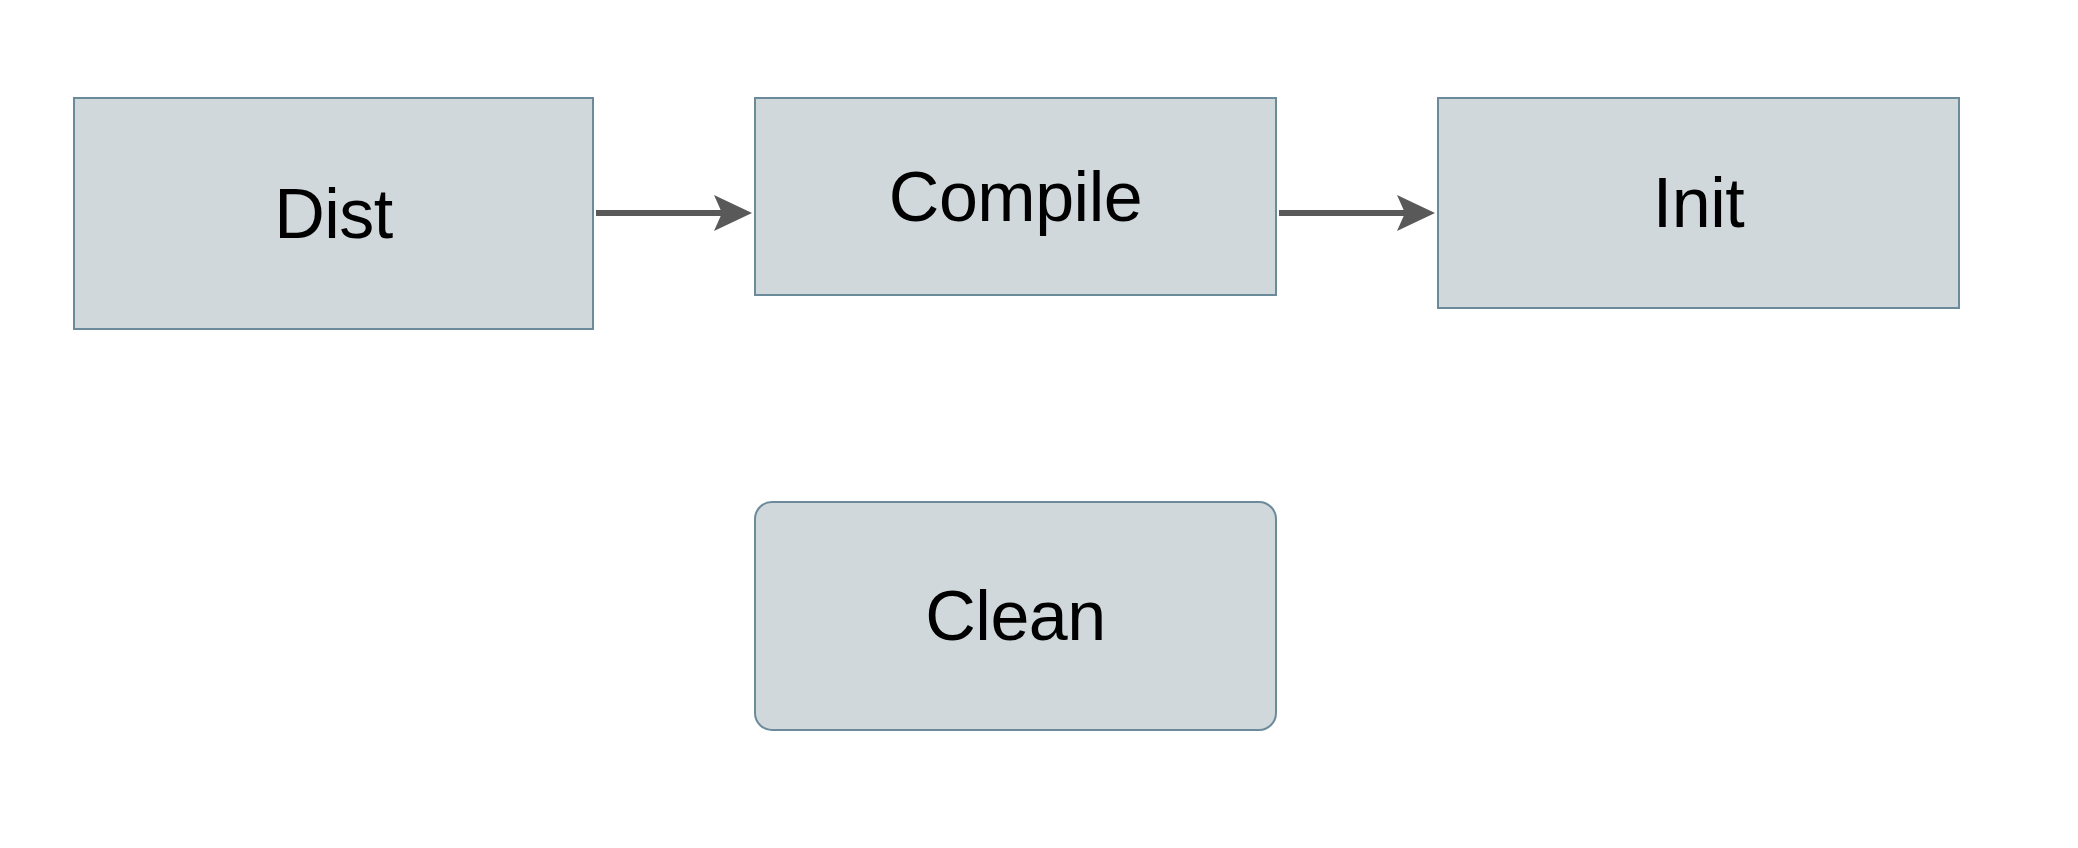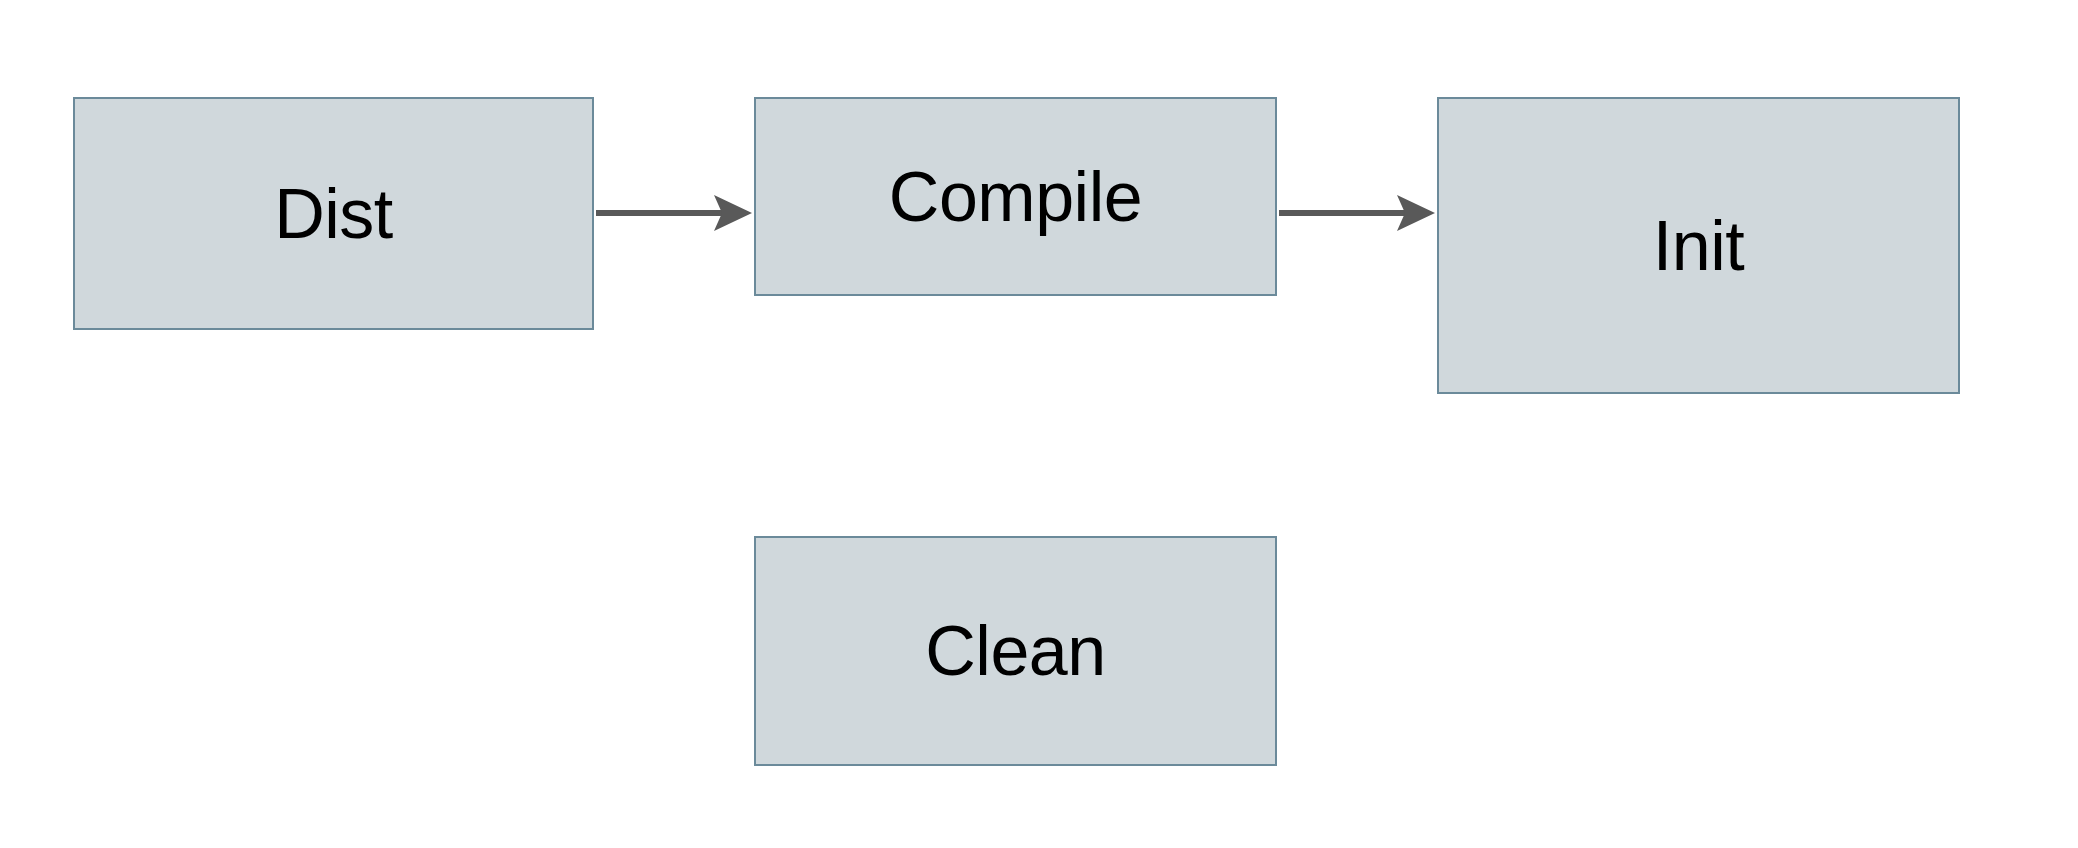--- a/index.html
+++ b/index.html
@@ -32,22 +32,22 @@
     font-size: 70px;
     line-height: 1;
     color: #000000;
     font-weight: 400;
     letter-spacing: -0.5px;
     white-space: nowrap;
     user-select: none;
   }
   #node-dist   { left: 73px;   top: 97px;  width: 521px; height: 233px; }
   #node-compile{ left: 754px;  top: 97px;  width: 523px; height: 199px; }
-  #node-init   { left: 1437px; top: 97px;  width: 523px; height: 297px; }
-  #node-clean  { left: 754px;  top: 536px; width: 523px; height: 230px; }
+  #node-init   { left: 1437px; top: 97px;  width: 523px; height: 212px; }
+  #node-clean  { left: 754px;  top: 501px; width: 523px; height: 230px; border-radius: 18px; }
 
   .edge {
     position: absolute;
     top: 0;
     left: 0;
     width: 2078px;
     height: 848px;
     pointer-events: none;
     overflow: visible;
   }

